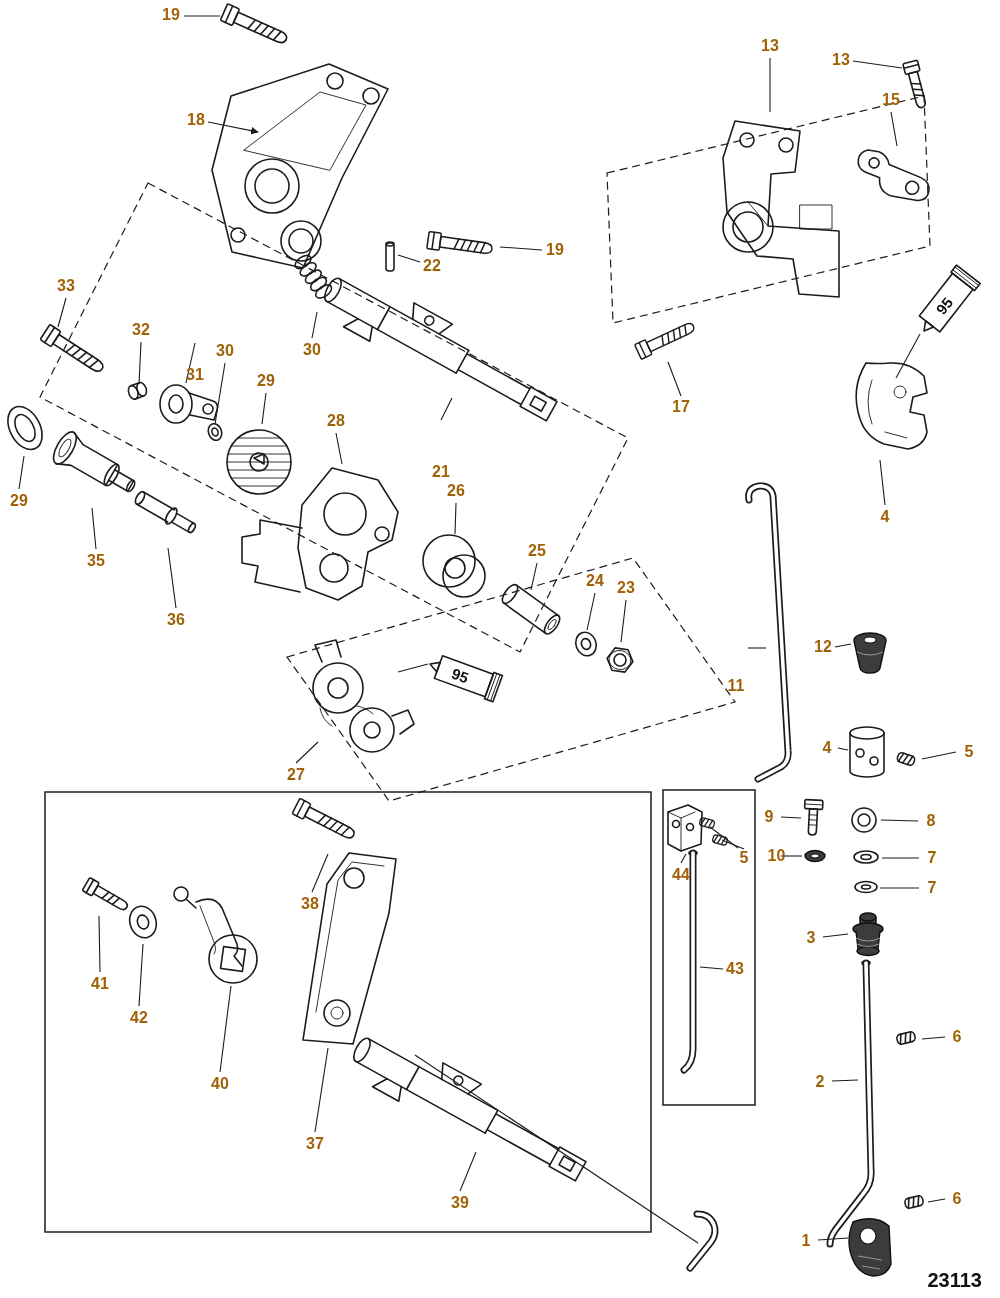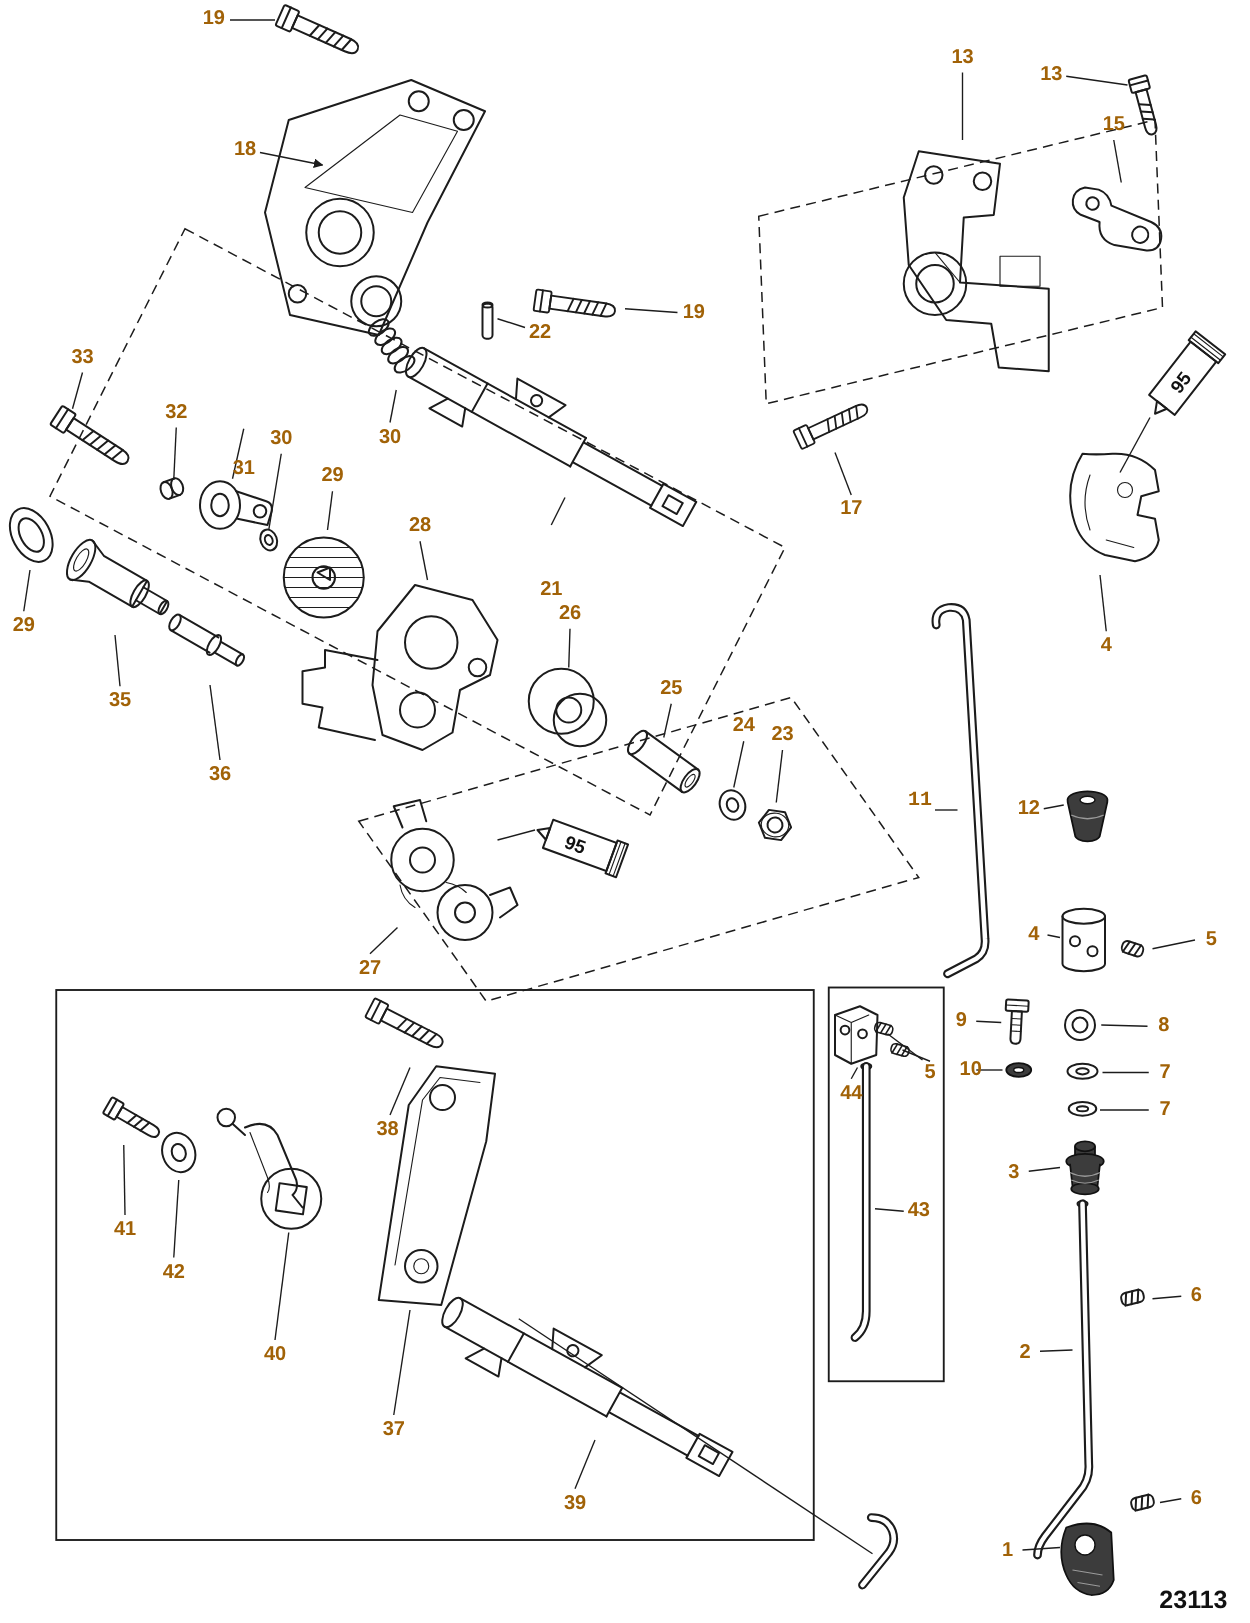--- a/index.html
+++ b/index.html
@@ -428,21 +428,21 @@
       <div class="callout" style="left: 827px; top: 748px;">4</div>
       <div class="callout" style="left: 969px; top: 752px;">5</div>
       <div class="callout" style="left: 744px; top: 858px;">5</div>
       <div class="callout" style="left: 957px; top: 1037px;">6</div>
       <div class="callout" style="left: 957px; top: 1199px;">6</div>
       <div class="callout" style="left: 932px; top: 858px;">7</div>
       <div class="callout" style="left: 932px; top: 888px;">7</div>
       <div class="callout" style="left: 931px; top: 821px;">8</div>
       <div class="callout" style="left: 769px; top: 817px;">9</div>
       <div class="callout" style="left: 768px; top: 856px; padding-left: 17px;">10</div>
-      <div class="callout" style="left: 736px; top: 640px; font-family: Liberation Mono, monospace;">11</div>
+      <div class="callout" style="left: 736px; top: 686px;">11</div>
       <div class="callout" style="left: 823px; top: 647px;">12</div>
       <div class="callout" style="left: 770px; top: 46px;">13</div>
       <div class="callout" style="left: 841px; top: 60px;">13</div>
       <div class="callout" style="left: 891px; top: 100px;">15</div>
       <div class="callout" style="left: 885px; top: 517px;">4</div>
       <div class="callout" style="left: 681px; top: 407px;">17</div>
       <div class="callout" style="left: 196px; top: 120px;">18</div>
       <div class="callout" style="left: 171px; top: 15px;">19</div>
       <div class="callout" style="left: 555px; top: 250px;">19</div>
       <div class="callout" style="left: 312px; top: 350px;">30</div>

